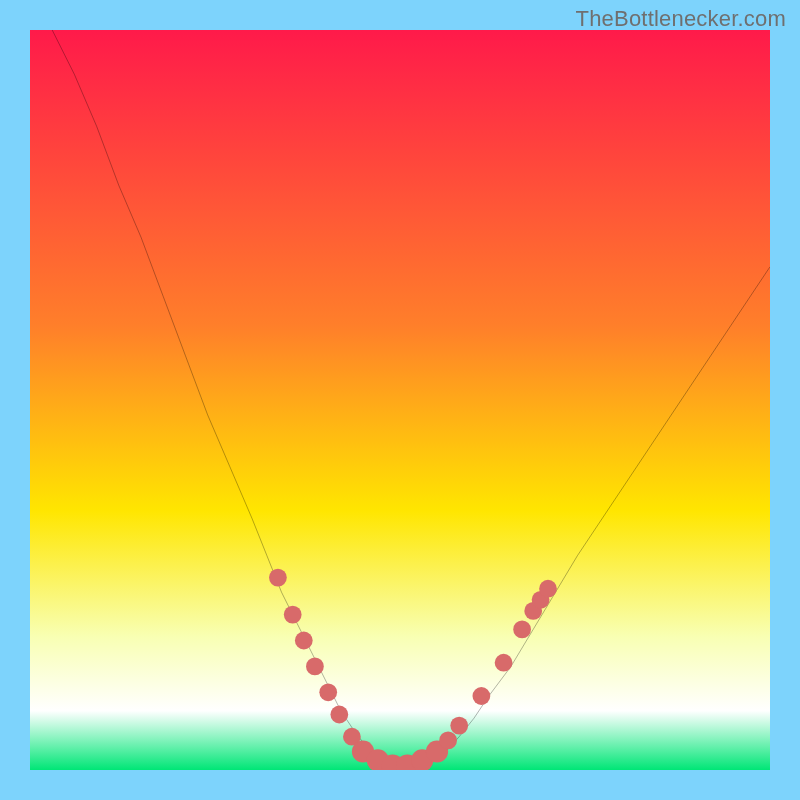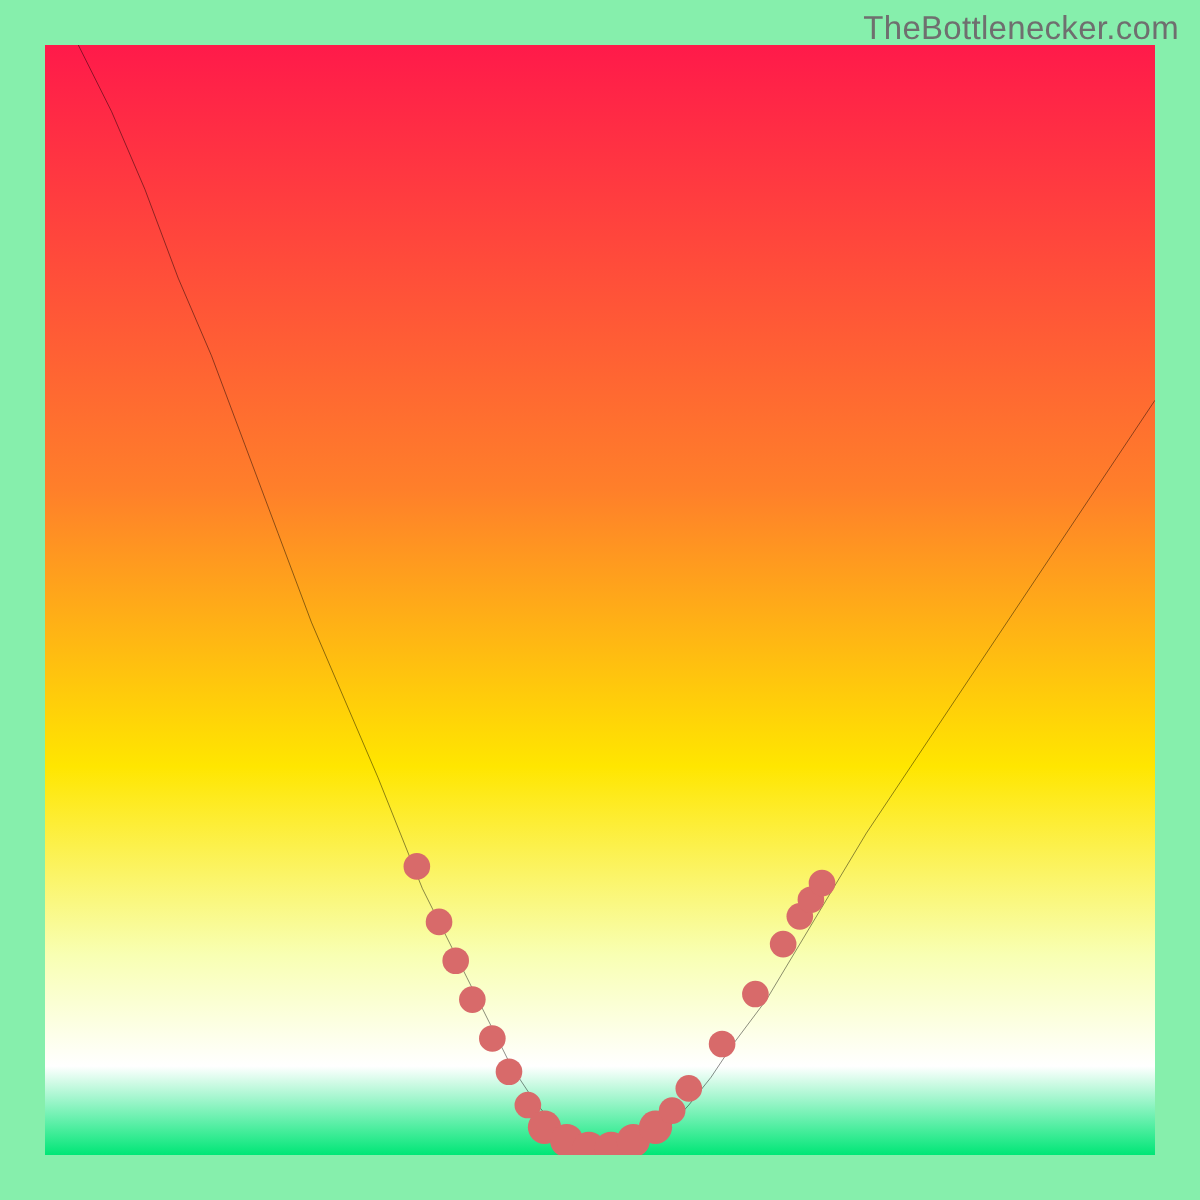--- a/index.html
+++ b/index.html
@@ -8,21 +8,21 @@
     background: #000;
     width: 800px;
     height: 800px;
     overflow: hidden;
     font-family: Arial, Helvetica, sans-serif;
   }
   .frame {
     position: relative;
     width: 800px;
     height: 800px;
-    background: #86efac;
+    background: #7dd3fc;
   }
   .plot {
     position: absolute;
     left: 30px;
     top: 30px;
     width: 740px;
     height: 740px;
     overflow: hidden;
   }
   .watermark {

